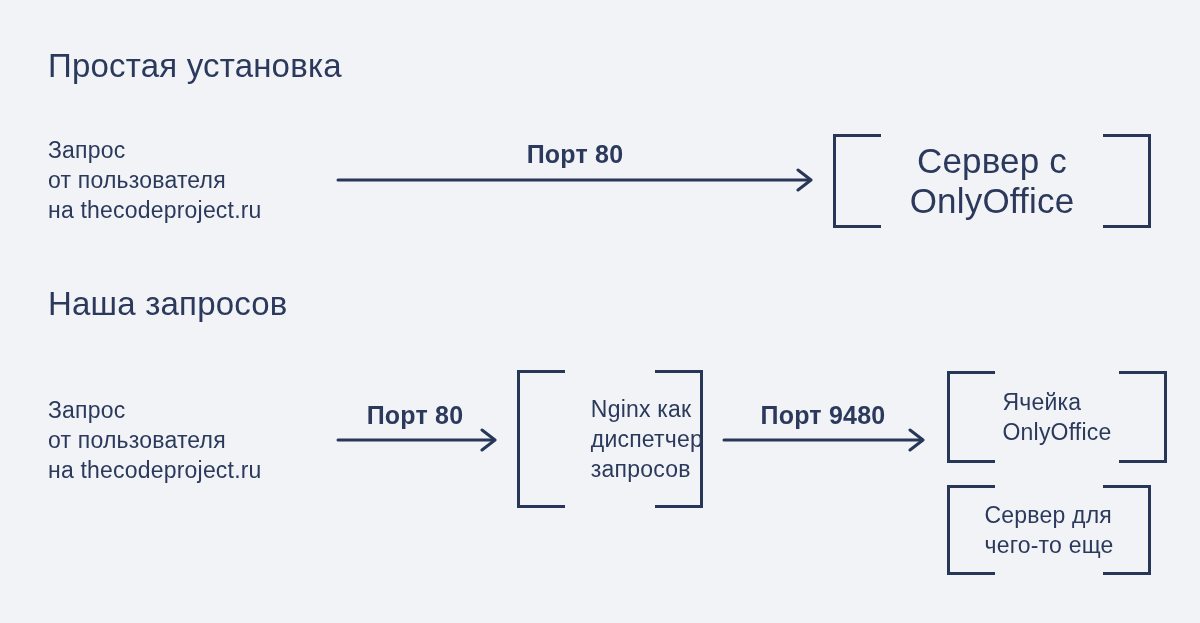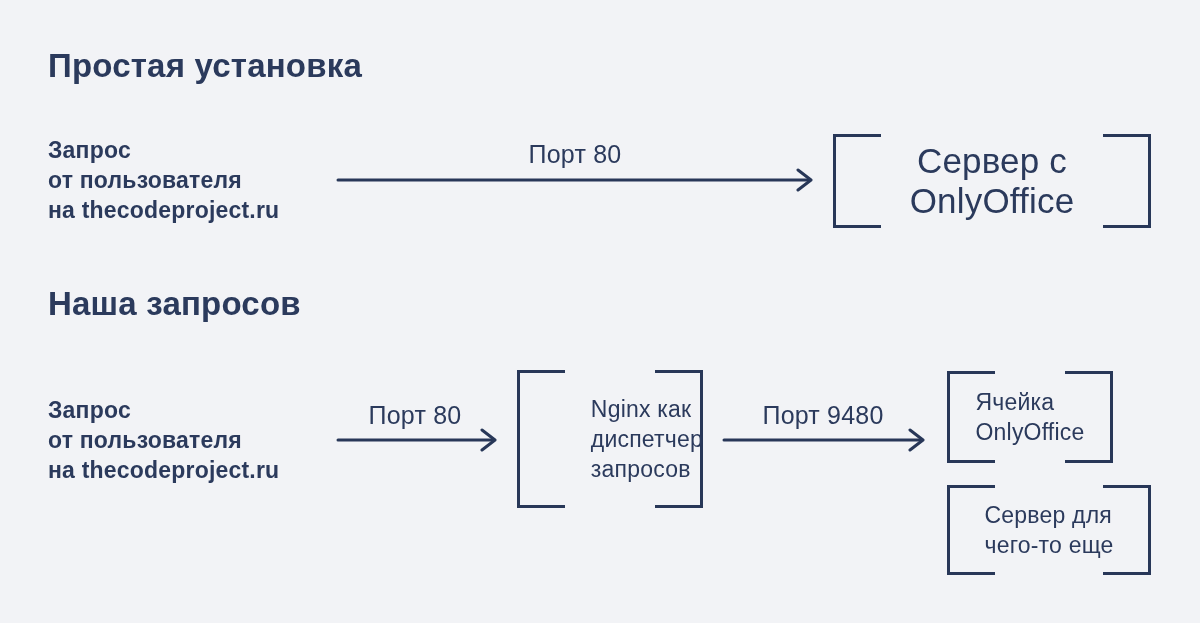--- a/index.html
+++ b/index.html
@@ -14,35 +14,35 @@
     width: 1200px;
     height: 623px;
     background: #f2f3f6;
     color: #2b3a5c;
     overflow: hidden;
   }
   .abs { position: absolute; }
 
   .section-title {
     font-size: 33px;
-    font-weight: 700;
+    font-weight: 400;
     letter-spacing: 0.2px;
     line-height: 1.1;
     white-space: pre-line;
   }
   .source-text {
     font-size: 23px;
-    font-weight: 700;
+    font-weight: 400;
     line-height: 30px;
     white-space: pre-line;
     letter-spacing: 0.2px;
   }
   .port-label {
     font-size: 25px;
-    font-weight: 400;
+    font-weight: 700;
     text-align: center;
     letter-spacing: 0.2px;
     white-space: pre-line;
   }
 
   
   .node {
     position: absolute;
     display: flex;
     align-items: center;
@@ -100,21 +100,21 @@
   .node-1    { left: 833px; top: 134px; width: 318px; height: 94px; }
 
   
   .title-2   { left: 48px;  top: 286px; }
   .source-2  { left: 48px;  top: 395px; }
   .label-2   { left: 330px; top: 401px; width: 170px; }
   .arrow-2   { left: 336px; top: 428px; }
   .node-2    { left: 517px; top: 370px; width: 186px; height: 138px; justify-content: flex-end; }
   .label-3   { left: 738px; top: 401px; width: 170px; }
   .arrow-3   { left: 722px; top: 428px; }
-  .node-3    { left: 947px; top: 371px; width: 166px; height: 92px; }
+  .node-3    { left: 947px; top: 371px; width: 220px; height: 92px; }
   .node-4    { left: 947px; top: 485px; width: 204px; height: 90px; }
 </style>
 </head>
 <body>
 
 <div class="canvas">
 
   <div class="abs section-title title-1">Простая установка</div>
 
   <div class="abs source-text source-1">Запрос

